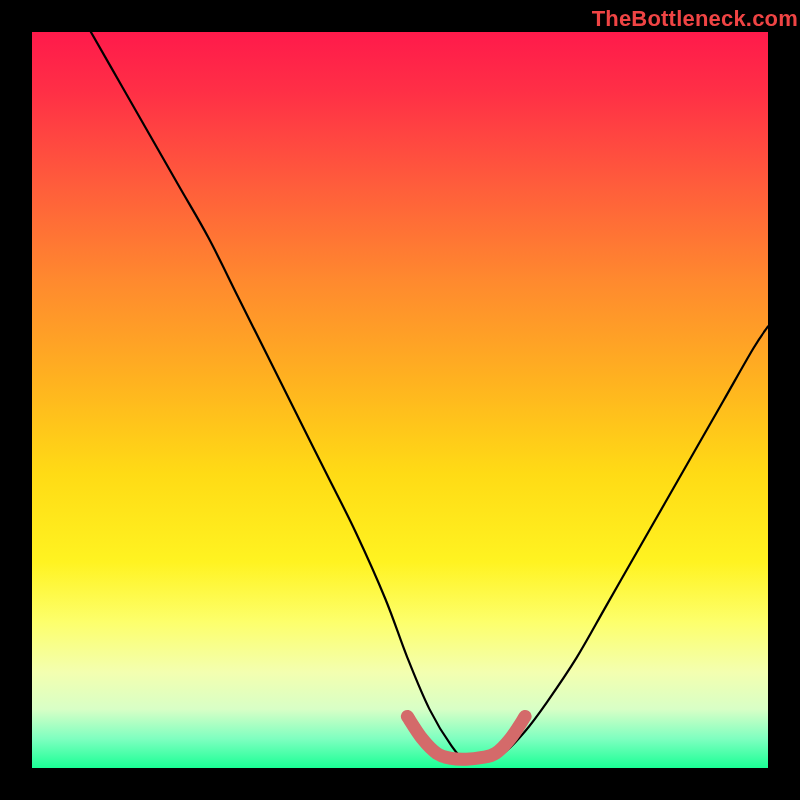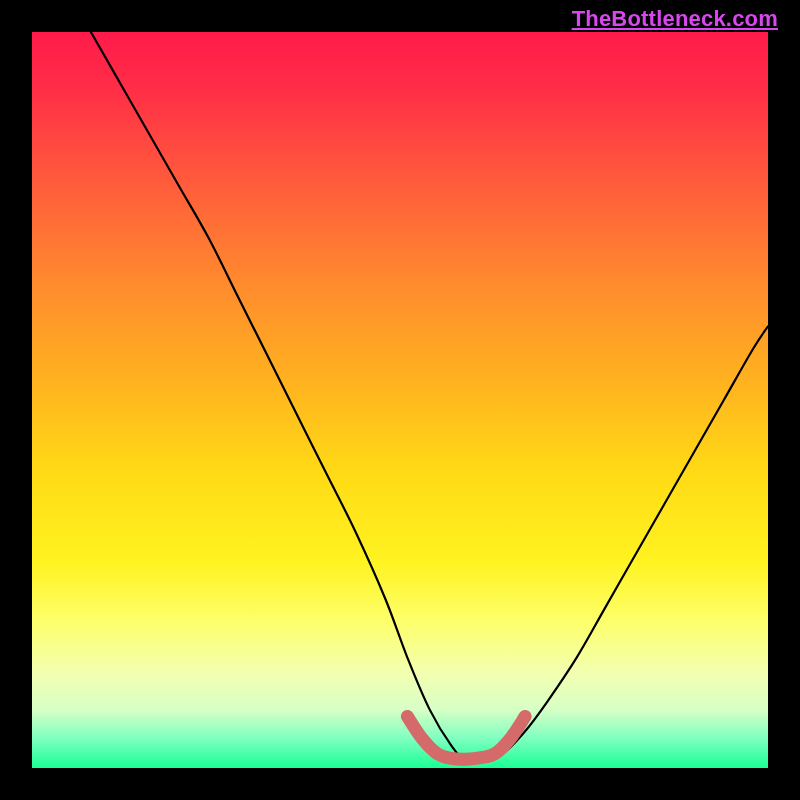--- a/index.html
+++ b/index.html
@@ -7,27 +7,26 @@
     width: 800px;
     height: 800px;
     background: #000;
     position: relative;
     font-family: Arial, Helvetica, sans-serif;
     overflow: hidden;
   }
   .watermark {
     position: absolute;
     top: 6px;
-    right: 22px;
-    color: #d946ef;
+    right: 2px;
+    color: #ef4444;
     font-size: 22px;
     font-weight: 600;
     letter-spacing: 0.2px;
     z-index: 10;
-    text-decoration: underline;
   }
   .plot-area {
     position: absolute;
     left: 32px;
     top: 32px;
     width: 736px;
     height: 736px;
     overflow: hidden;
   }
   .gradient {

